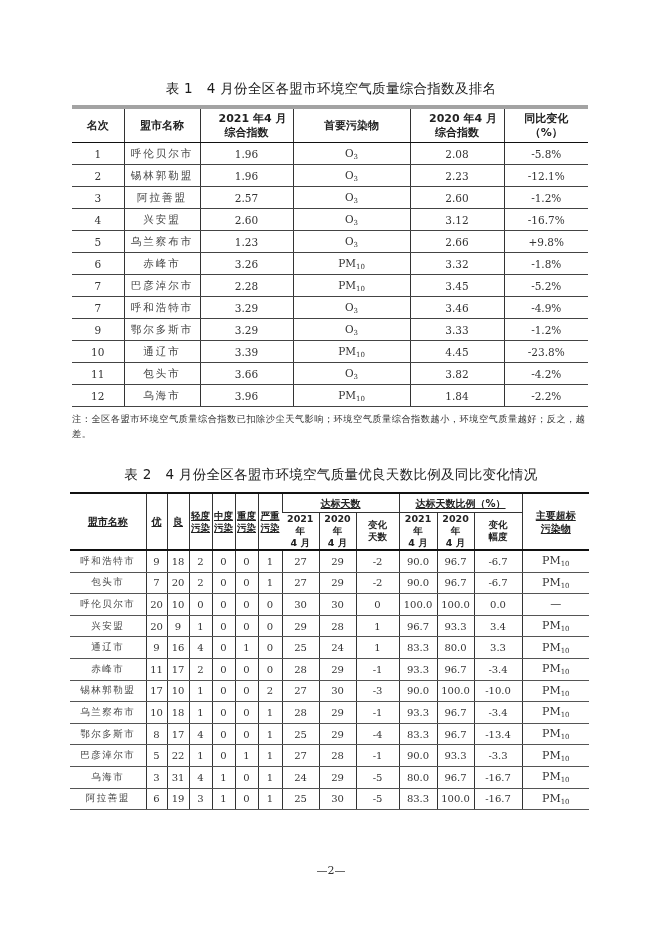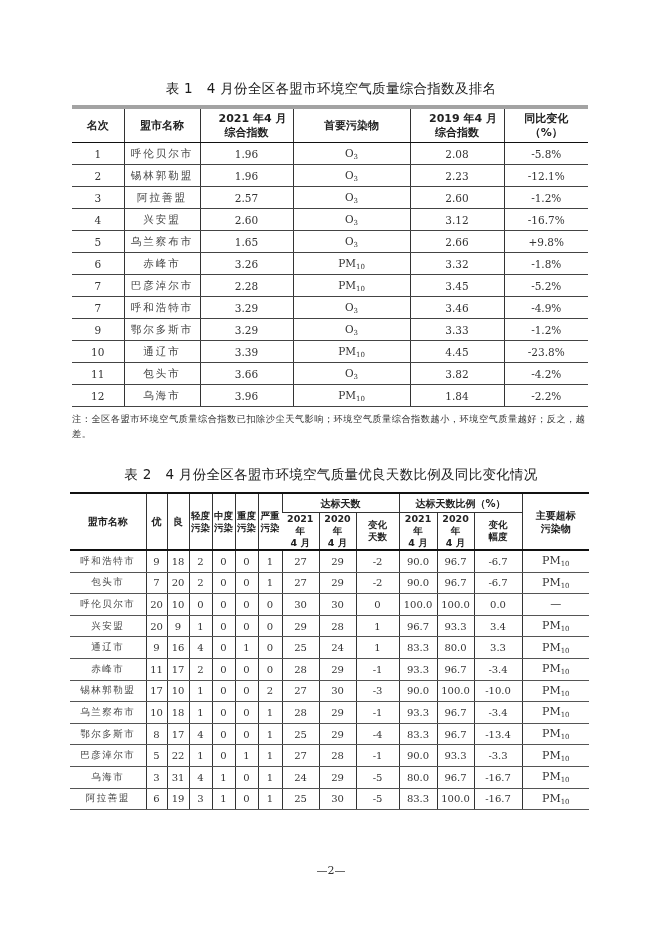--- a/index.html
+++ b/index.html
@@ -14,21 +14,21 @@
   #t1 th { height: 33px; font-family: "DejaVu Sans", "Liberation Sans", sans-serif; font-weight: bold; font-size: 11px; line-height: 14px; border-bottom: 1px solid #111; border-left: 1px solid #333; }
   #t1 td { height: 21px; font-size: 10.5px; border-bottom: 1px solid #444; border-left: 1px solid #333; color: #333; }
   #t1 tr > *:first-child { border-left: none; }
   #t1 td.name { letter-spacing: 2px; font-family: "DejaVu Sans", "Liberation Sans", sans-serif; font-size: 10.5px; color: #444; }
   .small { font-size: 11px; margin-left: 12px; }
   sub { font-size: 7px; vertical-align: -2px; }
   .note { position: absolute; left: 72px; top: 412px; width: 516px; font-size: 9.2px; line-height: 15px; color: #333; font-family: Liberation Serif, serif; letter-spacing: 0.5px; }
   
   #t2 { left: 70px; top: 492px; width: 519px; border-top: 2px solid #111; border-bottom: 1.5px solid #111; }
   #t2 th { font-family: "DejaVu Sans", "Liberation Sans", sans-serif; font-weight: bold; font-size: 10px; line-height: 13px; border-left: 1px solid #333; border-bottom: 1px solid #333; }
-  #t2 tr.h1 th { height: 18px; }
+  #t2 tr.h1 th { height: 18px; text-decoration: underline; }
   #t2 tr.h2 th { height: 29px; border-bottom: 2px solid #111; }
   #t2 th.tall { border-bottom: 2px solid #111; }
   #t2 td { height: 20.6px; font-size: 10px; border-left: 1px solid #333; border-bottom: 1px solid #555; color: #333; }
   #t2 tr > *:first-child { border-left: none; }
   #t2 td.name { font-family: "DejaVu Sans", "Liberation Sans", sans-serif; letter-spacing: 1.5px; font-size: 9.5px; color: #444; }
   #t2 td.pol { font-size: 11px; }
   #t2 th.narrow { font-size: 9.5px; line-height: 12px; }
   .pageno { position: absolute; top: 864px; left: 0; width: 662px; text-align: center; font-size: 11px; color: #333; }
 </style>
 </head>
@@ -44,21 +44,21 @@
       <col style="width:117px">
       <col style="width:94px">
       <col style="width:84px">
   </colgroup>
   <thead>
     <tr>
       <th>名次</th>
       <th>盟市名称</th>
       <th><span class="small">2021 年4 月</span><br><span>综合指数</span></th>
       <th>首要污染物</th>
-      <th><span class="small">2019 年4 月</span><br><span>综合指数</span></th>
+      <th><span class="small">2020 年4 月</span><br><span>综合指数</span></th>
       <th><span>同比变化</span><br><span>（%）</span></th>
     </tr>
   </thead>
   <tbody id="t1-body">
       <tr>
         <td>1</td>
         <td class="name">呼伦贝尔市</td>
         <td>1.96</td>
         <td><span>O</span><sub>3</sub></td>
         <td>2.08</td>
@@ -84,21 +84,21 @@
         <td>4</td>
         <td class="name">兴安盟</td>
         <td>2.60</td>
         <td><span>O</span><sub>3</sub></td>
         <td>3.12</td>
         <td>-16.7%</td>
       </tr>
       <tr>
         <td>5</td>
         <td class="name">乌兰察布市</td>
-        <td>1.65</td>
+        <td>1.23</td>
         <td><span>O</span><sub>3</sub></td>
         <td>2.66</td>
         <td>+9.8%</td>
       </tr>
       <tr>
         <td>6</td>
         <td class="name">赤峰市</td>
         <td>3.26</td>
         <td><span>PM</span><sub>10</sub></td>
         <td>3.32</td>

